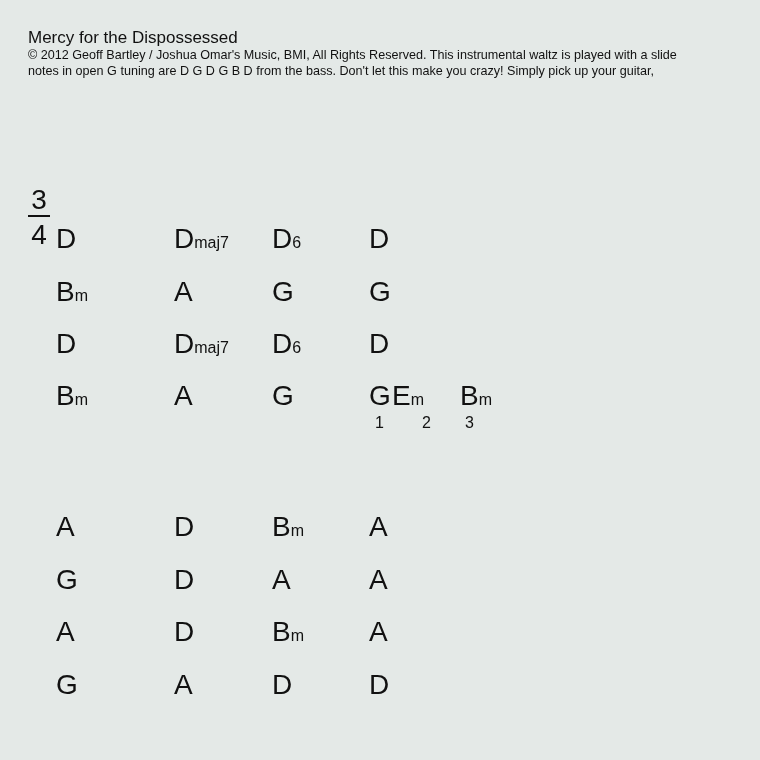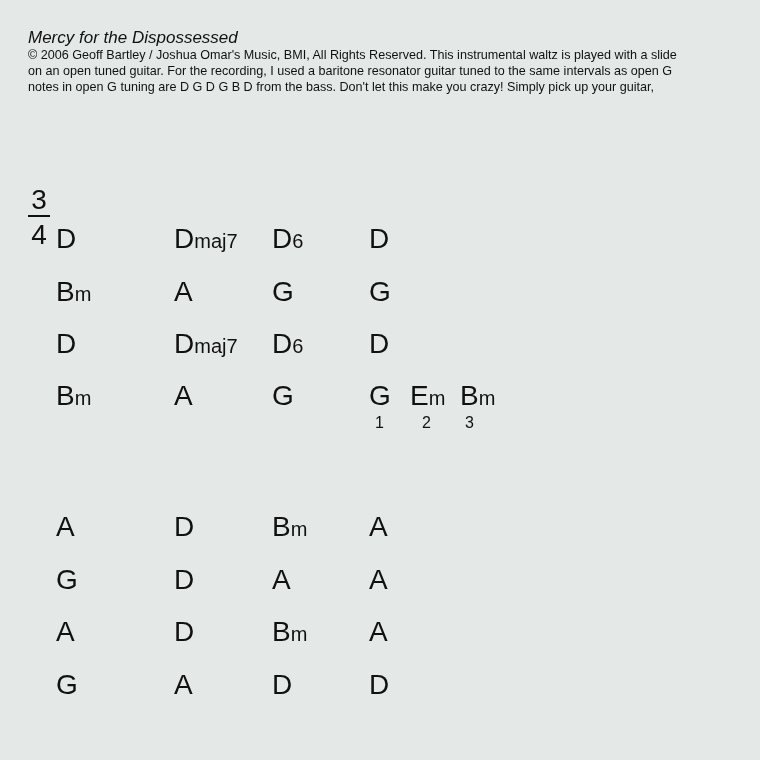--- a/index.html
+++ b/index.html
@@ -5,42 +5,41 @@
   html, body { margin:0; padding:0; }
   body {
     width:760px; height:760px; overflow:hidden;
     background:#e4e9e7;
     font-family:"Liberation Sans", sans-serif;
     color:#111;
     position:relative;
   }
   .title {
     position:absolute; left:28px; top:28px;
-    font-size:17px; line-height:20px; color:#111;font-style:italic;
+    font-size:17px; line-height:20px; color:#111;
   }
   .desc {
     position:absolute; left:28px; top:47px; width:720px;
     font-size:12.6px; line-height:16px; color:#111;
   }
   .tsig { position:absolute; left:28px; top:186px; width:22px; text-align:center; font-size:28px; line-height:28px; }
   .tsig .num { display:block; border-bottom:2px solid #111; padding-bottom:1px; }
   .tsig .den { display:block; margin-top:4px; }
   .chord {
     position:absolute; font-size:28px; line-height:30px; white-space:nowrap;
   }
-  .chord .q { font-size:20px; }
+  .chord .q { font-size:16px; }
   .ending { position:absolute; font-size:16px; line-height:18px; }
 </style>
 </head>
 <body>
 
 <div class="title">Mercy for the Dispossessed</div>
 <div class="desc">
-  <div>© 2006 Geoff Bartley / Joshua Omar's Music, BMI, All Rights Reserved.  This instrumental waltz is played with a slide</div>
-  <div>on an open tuned guitar.  For the recording, I used a baritone resonator guitar tuned to the same intervals as open G</div>
+  <div>© 2012 Geoff Bartley / Joshua Omar's Music, BMI, All Rights Reserved.  This instrumental waltz is played with a slide</div>
   <div>notes in open G tuning are D G D G B D from the bass.  Don't let this make you crazy!  Simply pick up your guitar,</div>
 </div>
 
 <div class="tsig">
   <span class="num">3</span>
   <span class="den">4</span>
 </div>
 
 <div class="chord" style="left:56px;top:224px"><span>D</span><span class="q"></span></div>
 <div class="chord" style="left:174px;top:224px"><span>D</span><span class="q">maj7</span></div>
@@ -54,21 +53,21 @@
 
 <div class="chord" style="left:56px;top:329px"><span>D</span><span class="q"></span></div>
 <div class="chord" style="left:174px;top:329px"><span>D</span><span class="q">maj7</span></div>
 <div class="chord" style="left:272px;top:329px"><span>D</span><span class="q">6</span></div>
 <div class="chord" style="left:369px;top:329px"><span>D</span><span class="q"></span></div>
 
 <div class="chord" style="left:56px;top:381px"><span>B</span><span class="q">m</span></div>
 <div class="chord" style="left:174px;top:381px"><span>A</span><span class="q"></span></div>
 <div class="chord" style="left:272px;top:381px"><span>G</span><span class="q"></span></div>
 <div class="chord" style="left:369px;top:381px"><span>G</span><span class="q"></span></div>
-<div class="chord" style="left:410px;top:381px"><span>E</span><span class="q">m</span></div>
+<div class="chord" style="left:392px;top:381px"><span>E</span><span class="q">m</span></div>
 <div class="chord" style="left:460px;top:381px"><span>B</span><span class="q">m</span></div>
 
 <div class="ending" style="left:375px;top:414px">1</div>
 <div class="ending" style="left:422px;top:414px">2</div>
 <div class="ending" style="left:465px;top:414px">3</div>
 
 <div class="chord" style="left:56px;top:512px"><span>A</span><span class="q"></span></div>
 <div class="chord" style="left:174px;top:512px"><span>D</span><span class="q"></span></div>
 <div class="chord" style="left:272px;top:512px"><span>B</span><span class="q">m</span></div>
 <div class="chord" style="left:369px;top:512px"><span>A</span><span class="q"></span></div>

